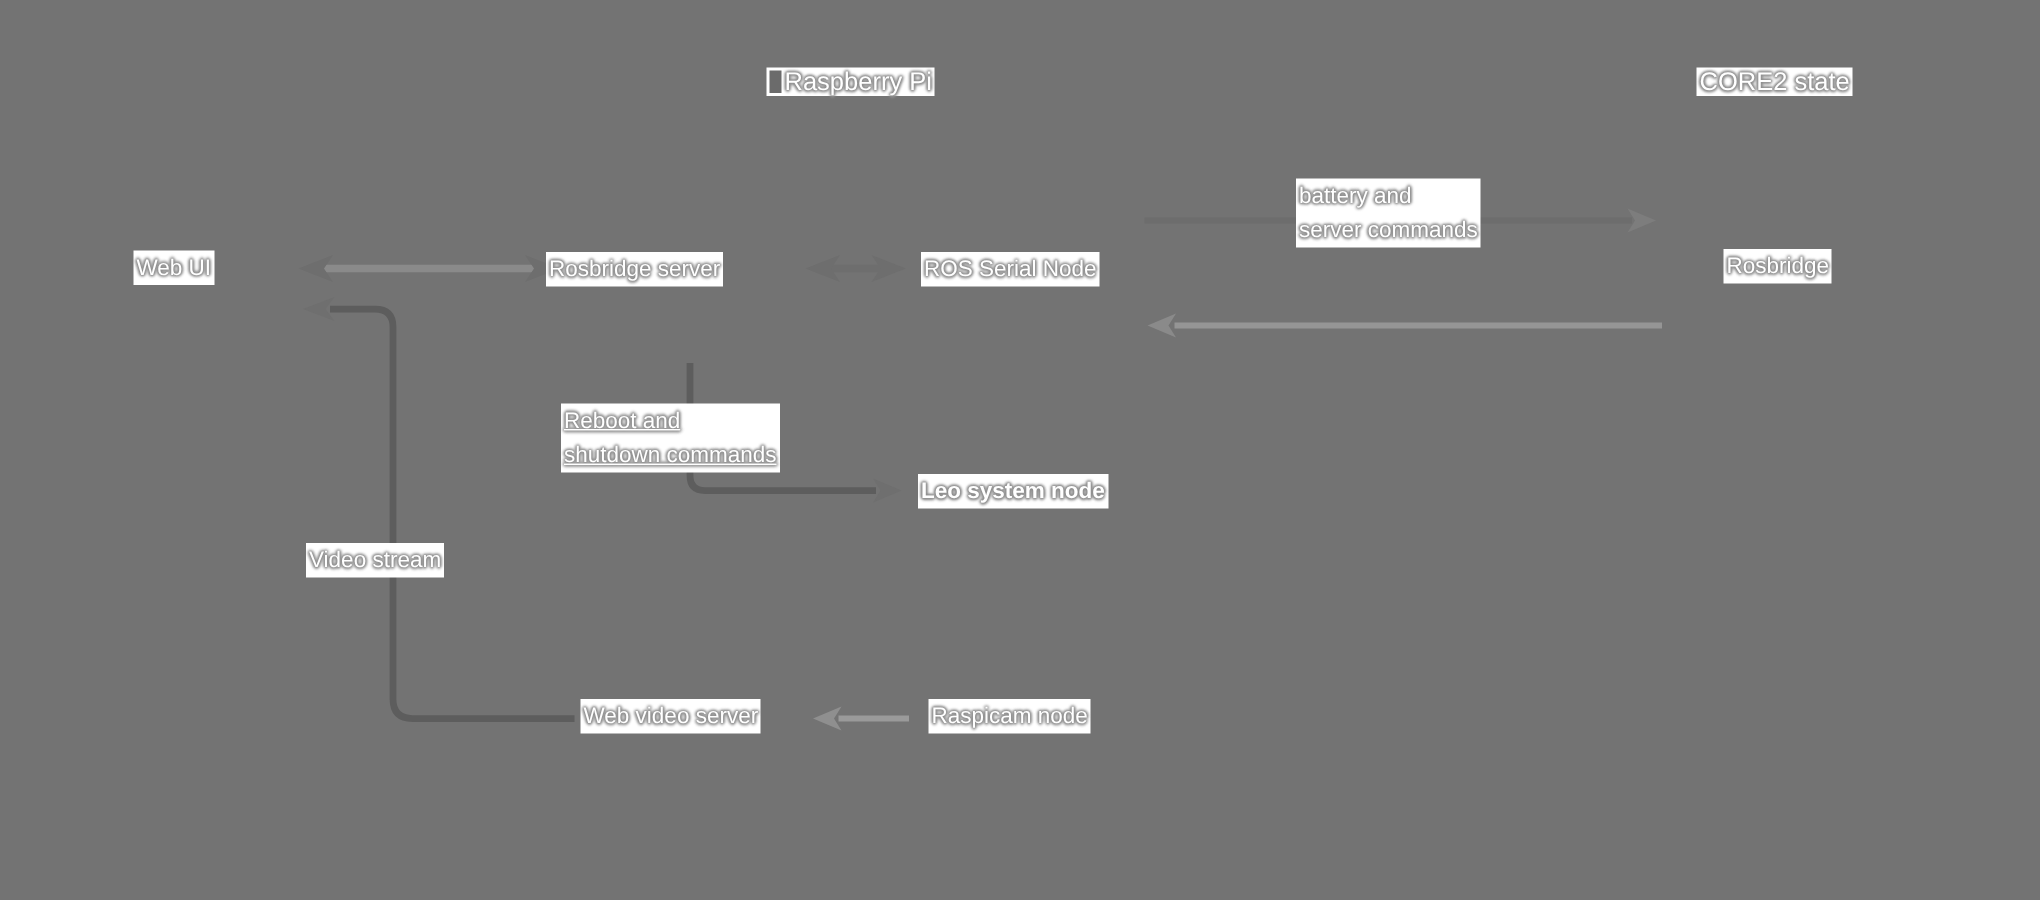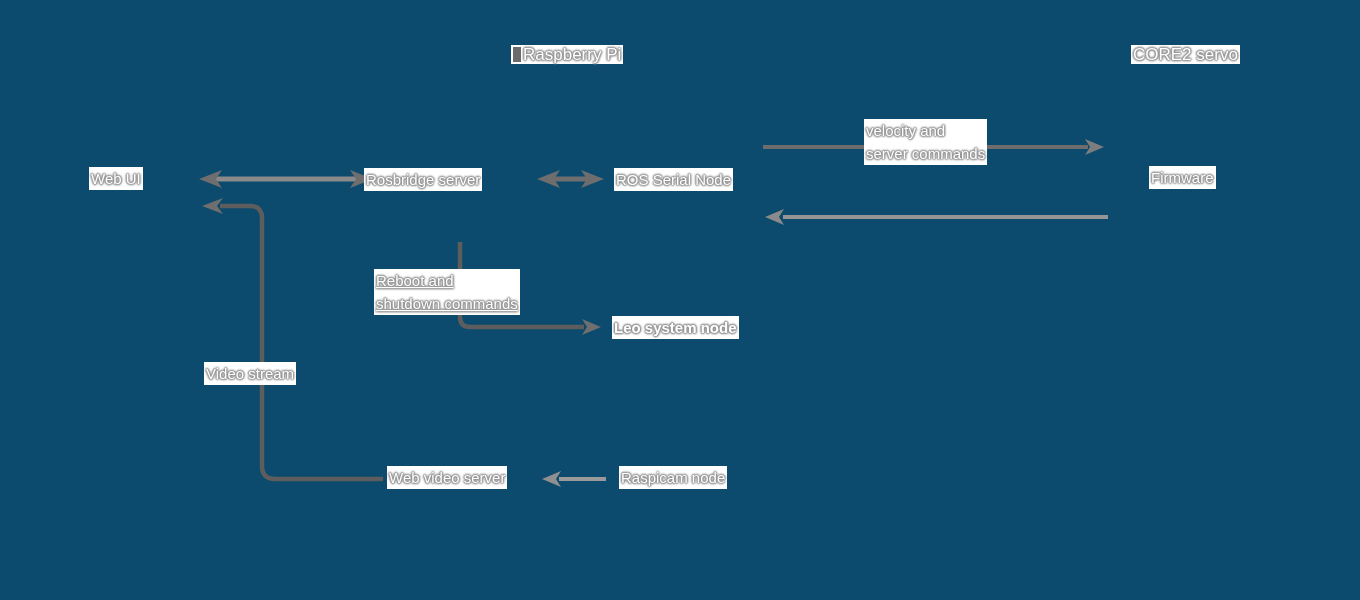--- a/index.html
+++ b/index.html
@@ -8,21 +8,21 @@
     background: #ffffff;
     width: 1360px;
     height: 600px;
     overflow: hidden;
     font-family: "Liberation Sans", sans-serif;
   }
   .canvas {
     position: relative;
     width: 1360px;
     height: 600px;
-    background: #0c4a6e;
+    background: #737373;
   }
   svg.edges {
     position: absolute;
     left: 0;
     top: 0;
     width: 1360px;
     height: 600px;
     z-index: 1;
   }
   .lbl {
@@ -95,32 +95,32 @@
       <path d="M202,206 L223,198 L217,206 L223,214 Z" fill="#6f6f6f"></path>
     </g>
 
     <g>
       <line x1="559" y1="479" x2="606" y2="479" stroke="#9a9a9a" stroke-width="4"></line>
       <path d="M542,479 L561,471 L556,479 L561,487 Z" fill="#8f8f8f"></path>
     </g>
   </svg>
 
   <div class="lbl hdr" style="left:511px; top:45px;"><span class="blk"></span><span>Raspberry Pi</span></div>
-  <div class="lbl hdr" style="left:1131px; top:45px;"><span>CORE2 servo</span></div>
+  <div class="lbl hdr" style="left:1131px; top:45px;"><span>CORE2 state</span></div>
 
   <div class="lbl" style="left:89px; top:167px;"><span>Web UI</span></div>
   <div class="lbl" style="left:364px; top:168px;"><span>Rosbridge server</span></div>
   <div class="lbl" style="left:614px; top:168px;"><span>ROS Serial Node</span></div>
-  <div class="lbl" style="left:1149px; top:166px;"><span>Firmware</span></div>
+  <div class="lbl" style="left:1149px; top:166px;"><span>Rosbridge</span></div>
   <div class="lbl" style="left:612px; top:316px;font-weight:bold;"><span>Leo system node</span></div>
   <div class="lbl" style="left:387px; top:466px;"><span>Web video server</span></div>
   <div class="lbl" style="left:619px; top:466px;"><span>Raspicam node</span></div>
 
   <div class="lbl" style="left:864px; top:119px;">
-    <div>velocity and</div>
+    <div>battery and</div>
     <div>server commands</div>
   </div>
   <div class="lbl" style="left:374px; top:269px;text-decoration:underline;">
     <div>Reboot and</div>
     <div>shutdown commands</div>
   </div>
   <div class="lbl" style="left:204px; top:362px;"><span>Video stream</span></div>
 
 </div>
 

